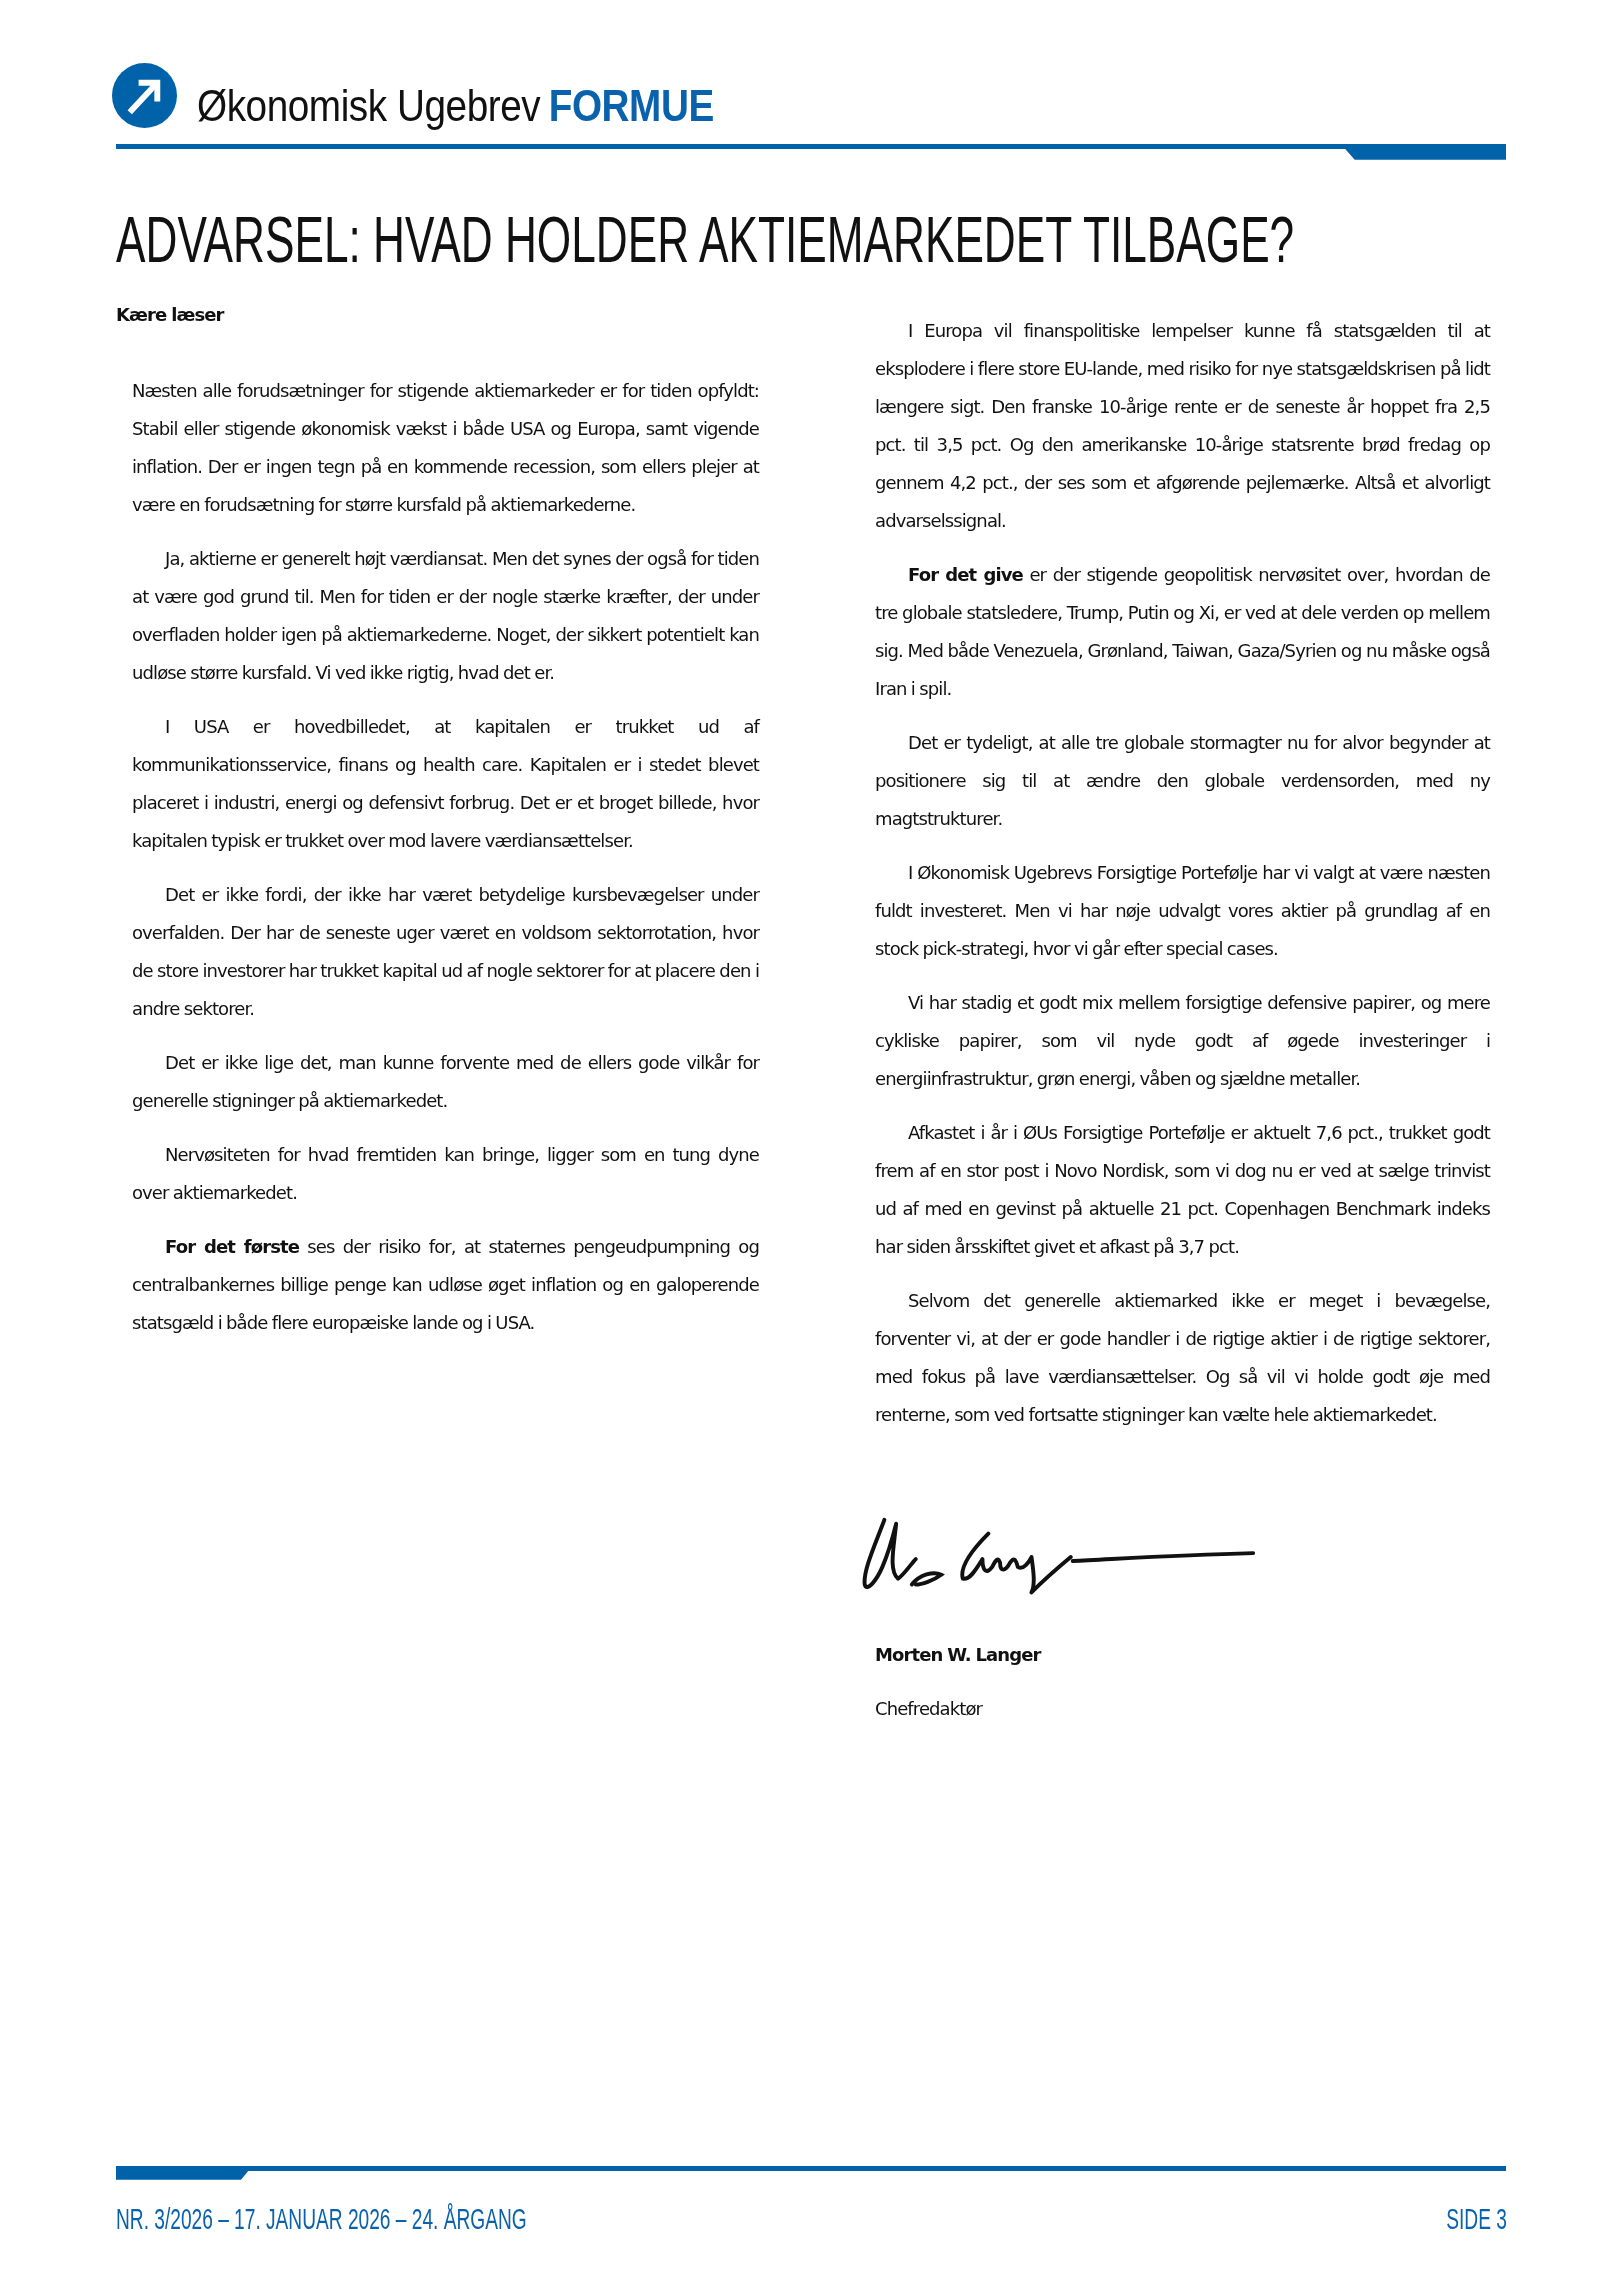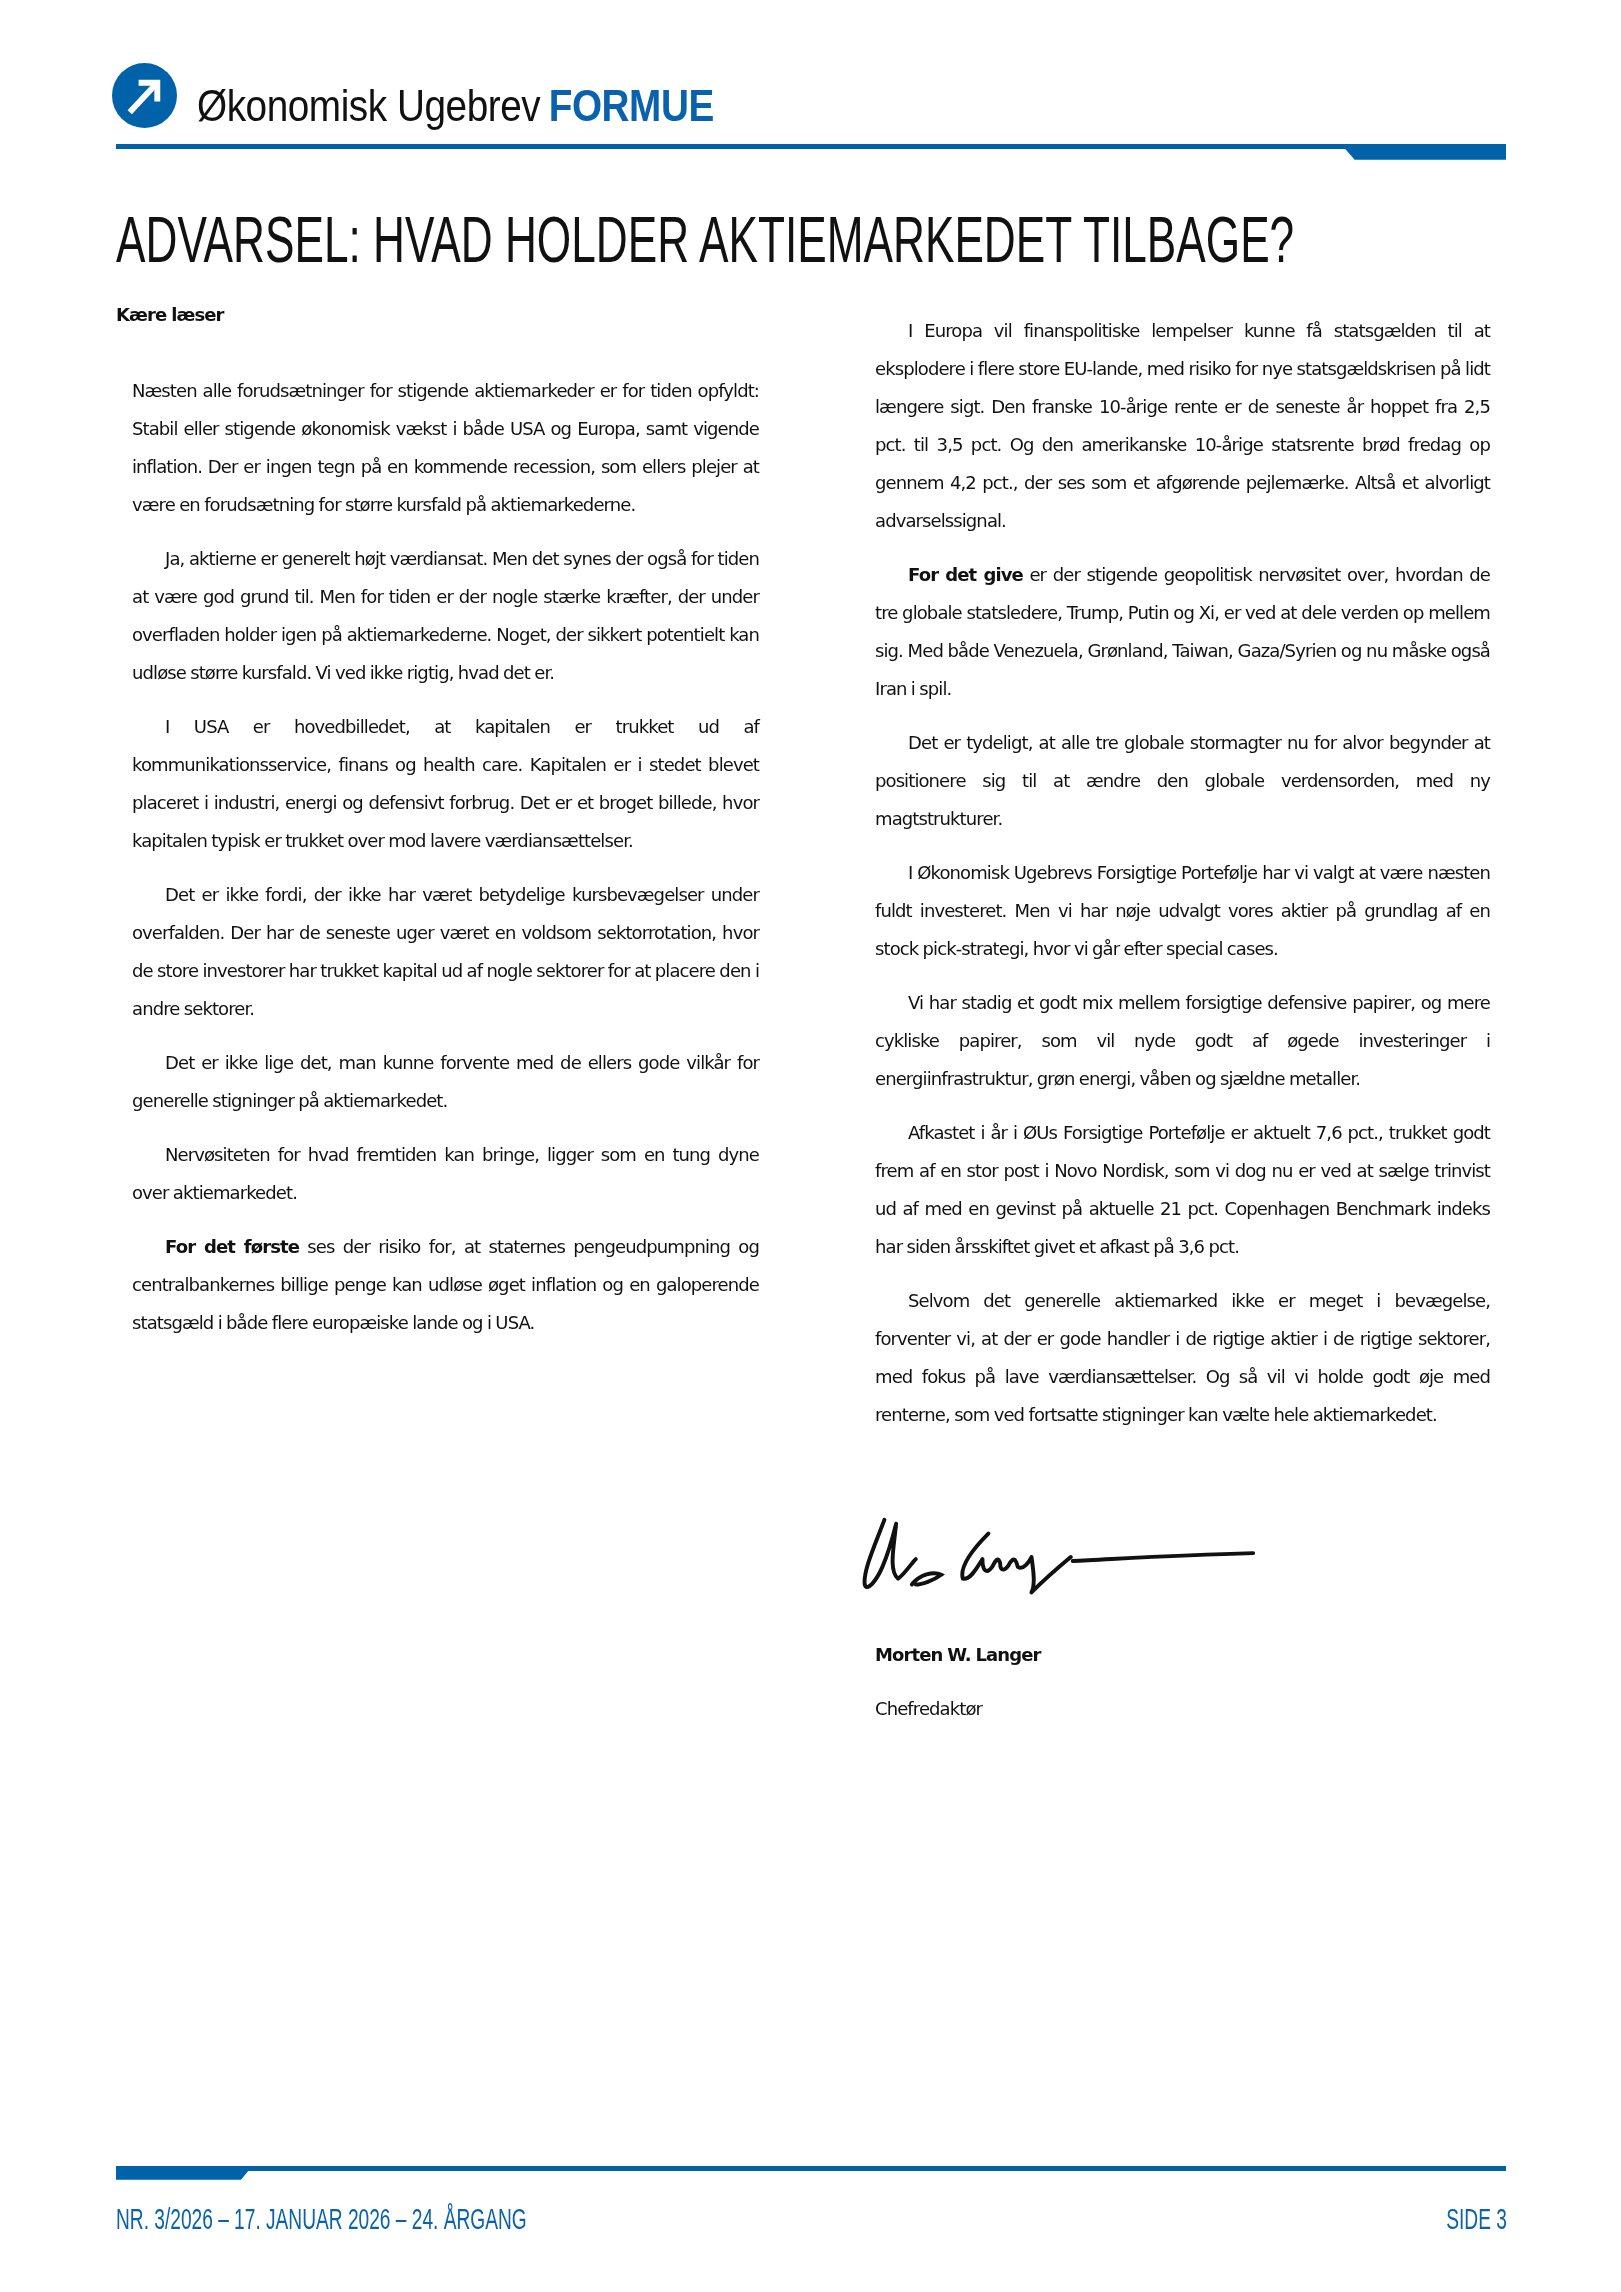--- a/index.html
+++ b/index.html
@@ -69,21 +69,21 @@
     </div>
 </div>
 
 <div class="col col-right">
   <div id="right-paras">
       <p><span>I Europa vil finanspolitiske lempelser kunne få statsgælden til at eksplodere i flere store EU-lande, med risiko for nye statsgældskrisen på lidt længe­re sigt. Den franske 10-årige rente er de seneste år hoppet fra 2,5 pct. til 3,5 pct. Og den amerikanske 10-årige statsrente brød fredag op gennem 4,2 pct., der ses som et afgørende pejlemærke. Altså et alvor­ligt advarselssignal.</span></p>
       <p><span class="bold-lead">For det give</span><span> er der stigende geopolitisk nervøsi­tet over, hvordan de tre globale statsledere, Trump, Putin og Xi, er ved at dele verden op mellem sig. Med både Venezuela, Grønland, Taiwan, Gaza/Syrien og nu måske også Iran i spil.</span></p>
       <p><span>Det er tydeligt, at alle tre globale stormagter nu for alvor begynder at positionere sig til at ændre den globale verdensorden, med ny magtstrukturer.</span></p>
       <p><span>I Økonomisk Ugebrevs Forsigtige Portefølje har vi valgt at være næsten fuldt investeret. Men vi har nøje udvalgt vores aktier på grundlag af en stock pick-stra­tegi, hvor vi går efter special cases.</span></p>
       <p><span>Vi har stadig et godt mix mellem forsigtige defen­sive papirer, og mere cykliske papirer, som vil nyde godt af øgede investeringer i energiinfrastruktur, grøn energi, våben og sjældne metaller.</span></p>
-      <p><span>Afkastet i år i ØUs Forsigtige Portefølje er aktuelt 7,6 pct., trukket godt frem af en stor post i Novo Nor­disk, som vi dog nu er ved at sælge trinvist ud af med en gevinst på aktuelle 21 pct. Copenhagen Benchmark indeks har siden årsskiftet givet et afkast på 3,6 pct.</span></p>
+      <p><span>Afkastet i år i ØUs Forsigtige Portefølje er aktuelt 7,6 pct., trukket godt frem af en stor post i Novo Nor­disk, som vi dog nu er ved at sælge trinvist ud af med en gevinst på aktuelle 21 pct. Copenhagen Benchmark indeks har siden årsskiftet givet et afkast på 3,7 pct.</span></p>
       <p><span>Selvom det generelle aktiemarked ikke er meget i bevægelse, forventer vi, at der er gode handler i de rigtige aktier i de rigtige sektorer, med fokus på lave værdiansættelser. Og så vil vi holde godt øje med renterne, som ved fortsatte stigninger kan vælte hele aktiemarkedet.</span></p>
     </div>
   <div class="gap"></div>
   <div class="signature">
     <svg width="412" height="118" viewBox="0 0 420 120">
       <path d="M34 18 C 26 40, 12 70, 14 84 C 16 92, 26 80, 32 66 C 38 52, 44 30, 46 22 C 44 44, 38 70, 48 78 C 54 74, 62 62, 66 58" fill="none" stroke="#111" stroke-width="4" stroke-linecap="round" stroke-linejoin="round"></path>
       <path d="M62 84 C 70 74, 84 70, 92 74 C 84 80, 72 84, 66 84" fill="none" stroke="#111" stroke-width="4" stroke-linecap="round"></path>
       <path d="M140 32 C 128 44, 110 64, 114 78 C 122 80, 130 64, 134 58 C 134 70, 138 74, 144 66 C 148 58, 150 56, 152 62 C 152 72, 158 70, 162 62 C 166 56, 168 58, 170 66 C 176 70, 182 60, 184 56 C 186 70, 188 84, 184 92 C 196 80, 212 66, 224 56" fill="none" stroke="#111" stroke-width="4" stroke-linecap="round" stroke-linejoin="round"></path>
       <path d="M226 60 C 270 58, 330 54, 410 52" fill="none" stroke="#111" stroke-width="4" stroke-linecap="round"></path>
     </svg>

